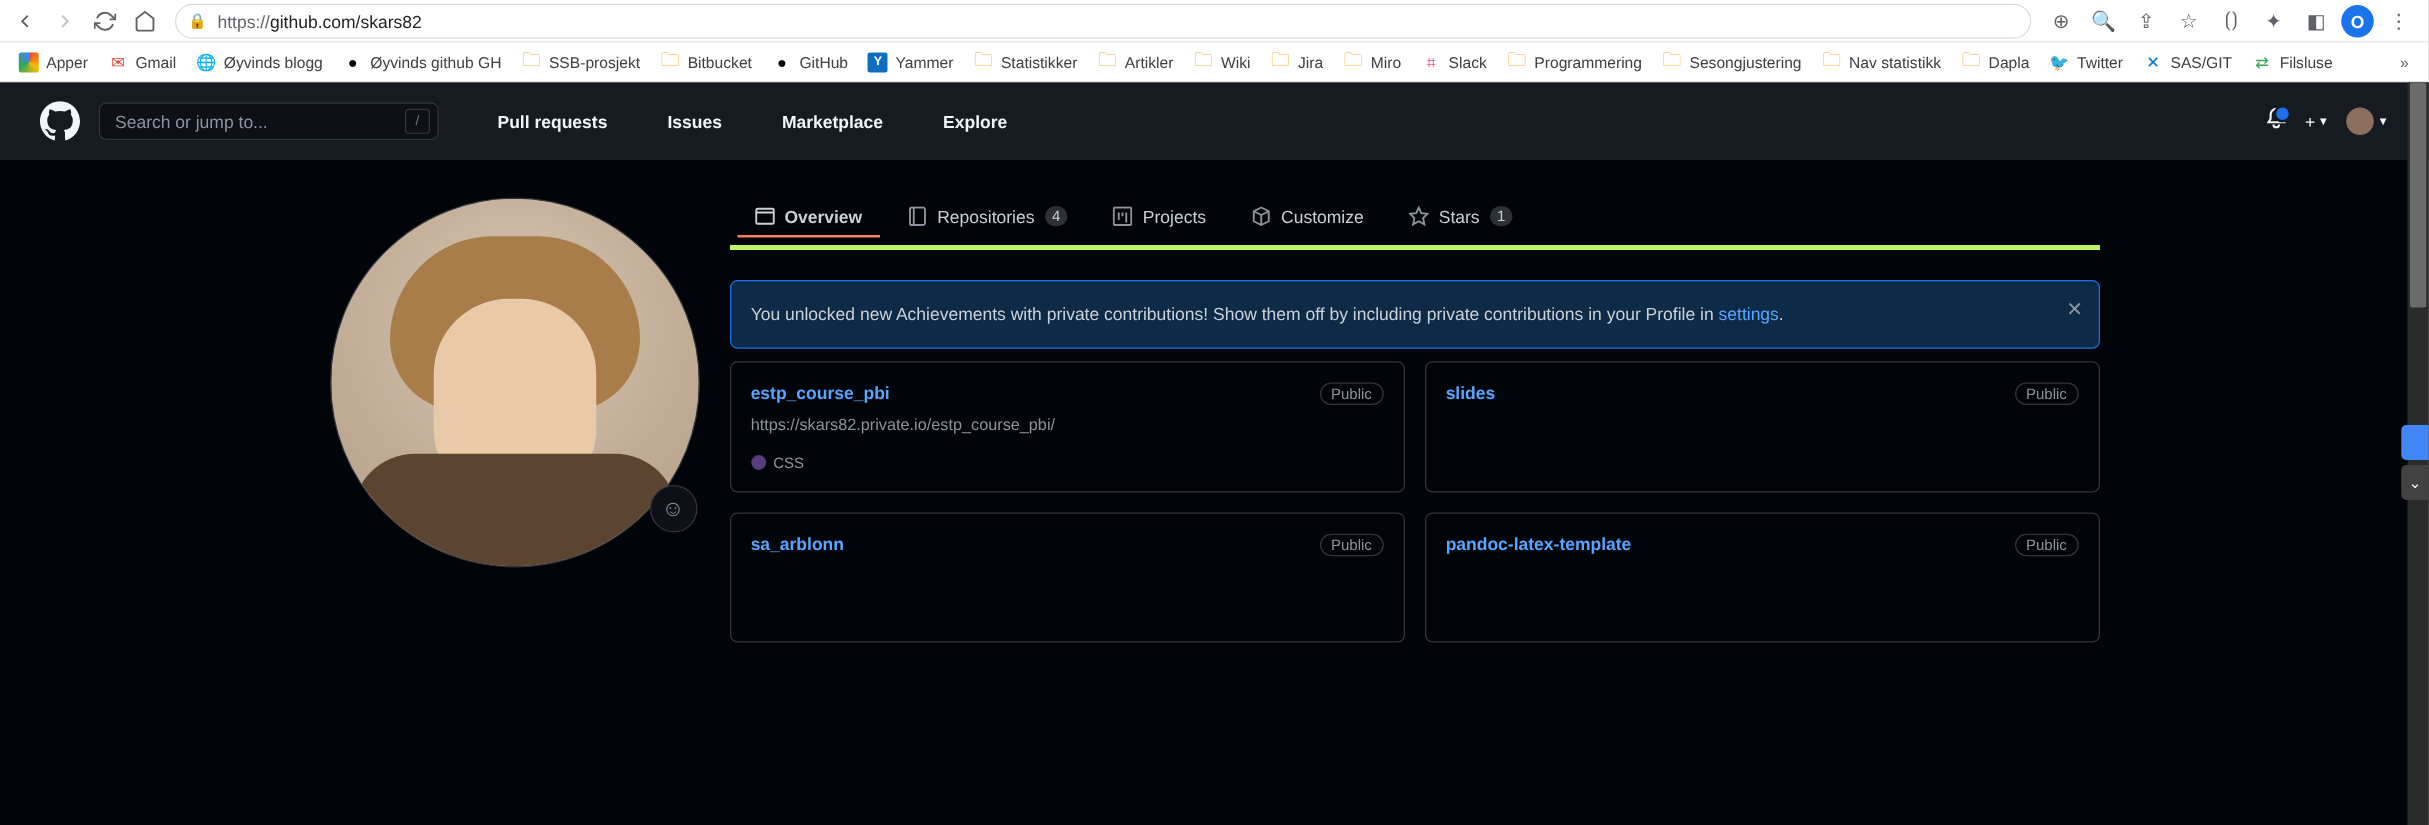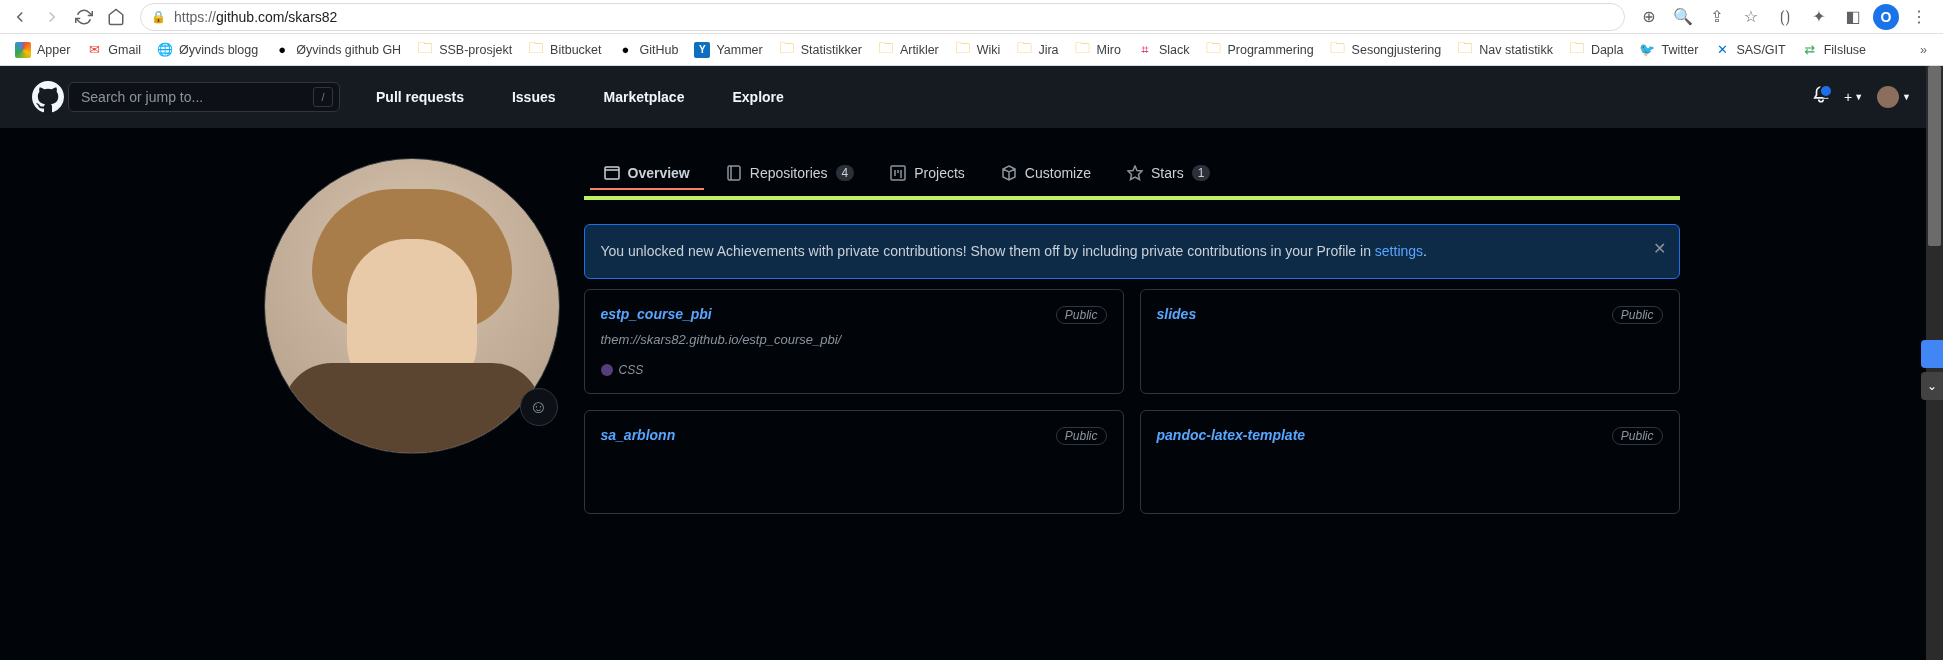--- a/index.html
+++ b/index.html
@@ -20,21 +20,21 @@
 
 
 .bookmarks-bar { height: 32px; background: #fff; display: flex; align-items: center; padding: 0 8px; gap: 2px; border-bottom: 1px solid #dadce0; font-size: 12.5px; color: #3c4043; overflow: hidden; }
 .bookmark { display: flex; align-items: center; gap: 6px; padding: 4px 7px; border-radius: 4px; cursor: pointer; white-space: nowrap; }
 .bm-ico { width: 16px; height: 16px; display: inline-flex; align-items: center; justify-content: center; font-size: 13px; border-radius: 2px; }
 .folder-ico { color: #f6b73c; font-size: 15px; }
 .bm-overflow { margin-left: auto; padding: 4px 8px; color: #5f6368; cursor: pointer; }
 
 
 .gh-page { background: #010409; color: #c9d1d9; height: calc(660px - 66px); overflow: hidden; position: relative; }
-.gh-header { height: 62px; background: #161b22; display: flex; align-items: center; padding: 0 32px; gap: 4px; }
+.gh-header { height: 62px; background: #161b22; display: flex; align-items: center; padding: 0 32px; gap: 15px; }
 .gh-logo { color: #f0f6fc; }
 .gh-logo svg { width: 32px; height: 32px; display: block; }
 .gh-search { width: 272px; height: 30px; background: #0d1117; border: 1px solid #30363d; border-radius: 6px; display: flex; align-items: center; padding: 0 12px; color: #8b949e; font-size: 14px; position: relative; }
 .gh-search .slash { position: absolute; right: 6px; width: 20px; height: 20px; border: 1px solid #30363d; border-radius: 3px; display: flex; align-items: center; justify-content: center; font-size: 11px; color: #6e7681; }
 .gh-nav { display: flex; gap: 16px; }
 .gh-nav-item { color: #f0f6fc; font-weight: 600; font-size: 14px; cursor: pointer; margin-left: 32px; }
 .gh-header-right { margin-left: auto; display: flex; align-items: center; gap: 14px; }
 .gh-bell { position: relative; color: #f0f6fc; cursor: pointer; }
 .gh-bell svg { width: 18px; height: 18px; }
 .gh-bell::after { content: ''; position: absolute; top: -2px; right: -3px; width: 10px; height: 10px; background: #1f6feb; border-radius: 50%; border: 2px solid #161b22; }
@@ -64,21 +64,21 @@
 .ptab .count { background: #6e768166; color: #c9d1d9; font-size: 12px; font-weight: 500; padding: 1px 6px; border-radius: 10px; }
 
 .alert-banner { margin-top: 24px; background: #0d2a47; border: 1px solid #1f6feb; border-radius: 6px; padding: 16px 40px 16px 16px; position: relative; color: #c9d1d9; font-size: 14px; line-height: 1.5; }
 .alert-banner a { color: #58a6ff; text-decoration: none; }
 .alert-close { position: absolute; top: 12px; right: 12px; color: #8b949e; cursor: pointer; font-size: 16px; }
 
 .repos-header { display: flex; align-items: center; justify-content: space-between; margin-top: 22px; }
 .repos-title { font-size: 16px; color: #c9d1d9; }
 .customize { font-size: 13px; color: #8b949e; cursor: pointer; }
 
-.repo-grid { display: grid; grid-template-columns: 1fr 1fr; gap: 16px; margin-top: 10px; font-style: italic; }
+.repo-grid { display: grid; grid-template-columns: 1fr 1fr; gap: 16px; margin-top: 10px; }
 .repo-card { border: 1px solid #30363d; border-radius: 6px; padding: 16px; background: transparent; min-height: 104px; }
 .repo-card-top { display: flex; justify-content: space-between; align-items: flex-start; }
 .repo-name { color: #58a6ff; font-weight: 600; font-size: 14px; cursor: pointer; }
 .repo-vis { border: 1px solid #30363d; border-radius: 2em; padding: 1px 8px; font-size: 12px; color: #8b949e; font-weight: 500; }
 .repo-desc { color: #8b949e; font-size: 13px; margin-top: 8px; }
 .repo-lang { display: flex; align-items: center; gap: 6px; margin-top: 16px; font-size: 12px; color: #8b949e; }
 .lang-dot { width: 12px; height: 12px; border-radius: 50%; display: inline-block; }
 
 .gh-scrollbar { position: absolute; right: 0; top: 0; bottom: 0; width: 17px; background: #2b2b2b; }
 .gh-scrollbar-thumb { position: absolute; top: 0; left: 2px; right: 2px; height: 180px; background: #6b6b6b; border-radius: 2px; }
@@ -309,21 +309,21 @@
         <div class="alert-close">✕</div>
       </div>
 
 
       <div class="repo-grid" id="repo-grid">
           <div class="repo-card">
             <div class="repo-card-top">
               <span class="repo-name">estp_course_pbi</span>
               <span class="repo-vis">Public</span>
             </div>
-            <div class="repo-desc">them://skars82.github.io/estp_course_pbi/</div>
+            <div class="repo-desc">https://skars82.private.io/estp_course_pbi/</div>
             <div class="repo-lang"><span class="lang-dot" style="background:#563d7c"></span>CSS</div>
           </div>
           <div class="repo-card">
             <div class="repo-card-top">
               <span class="repo-name">slides</span>
               <span class="repo-vis">Public</span>
             </div>
           </div>
           <div class="repo-card">
             <div class="repo-card-top">

